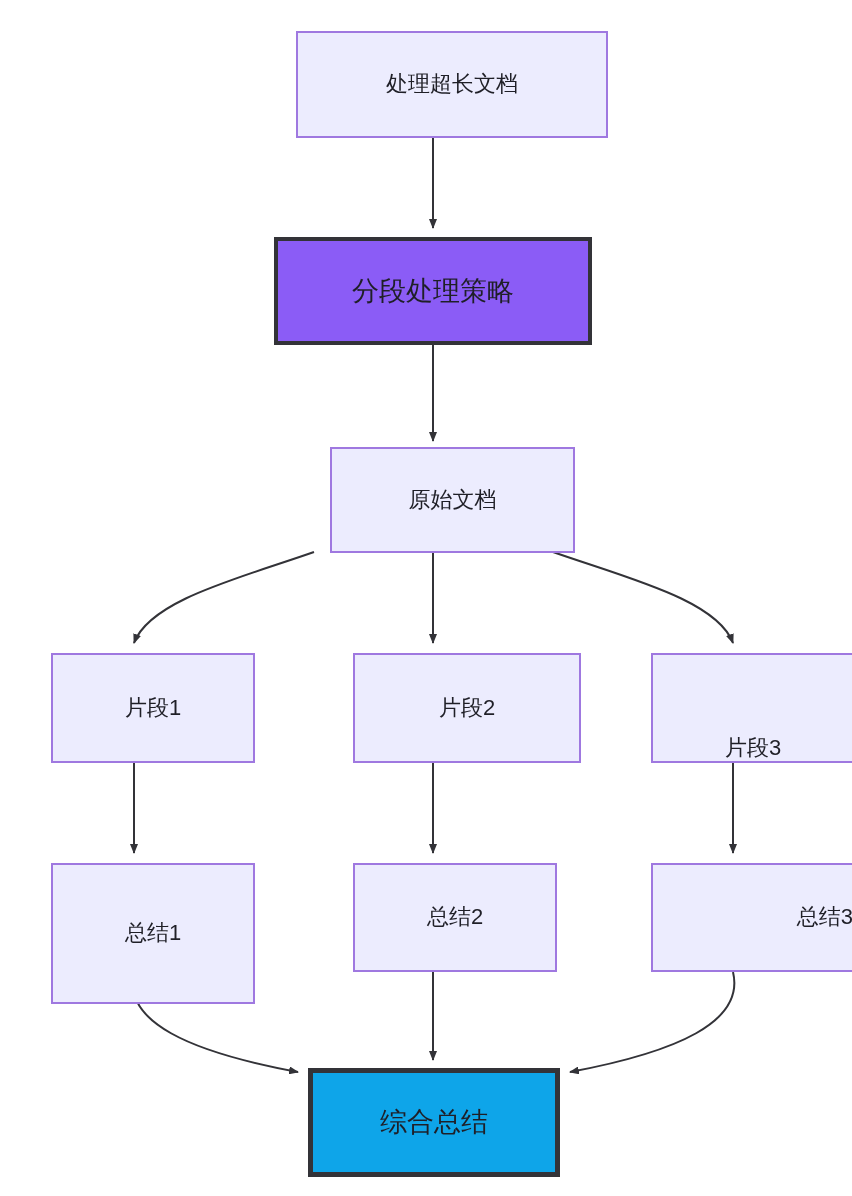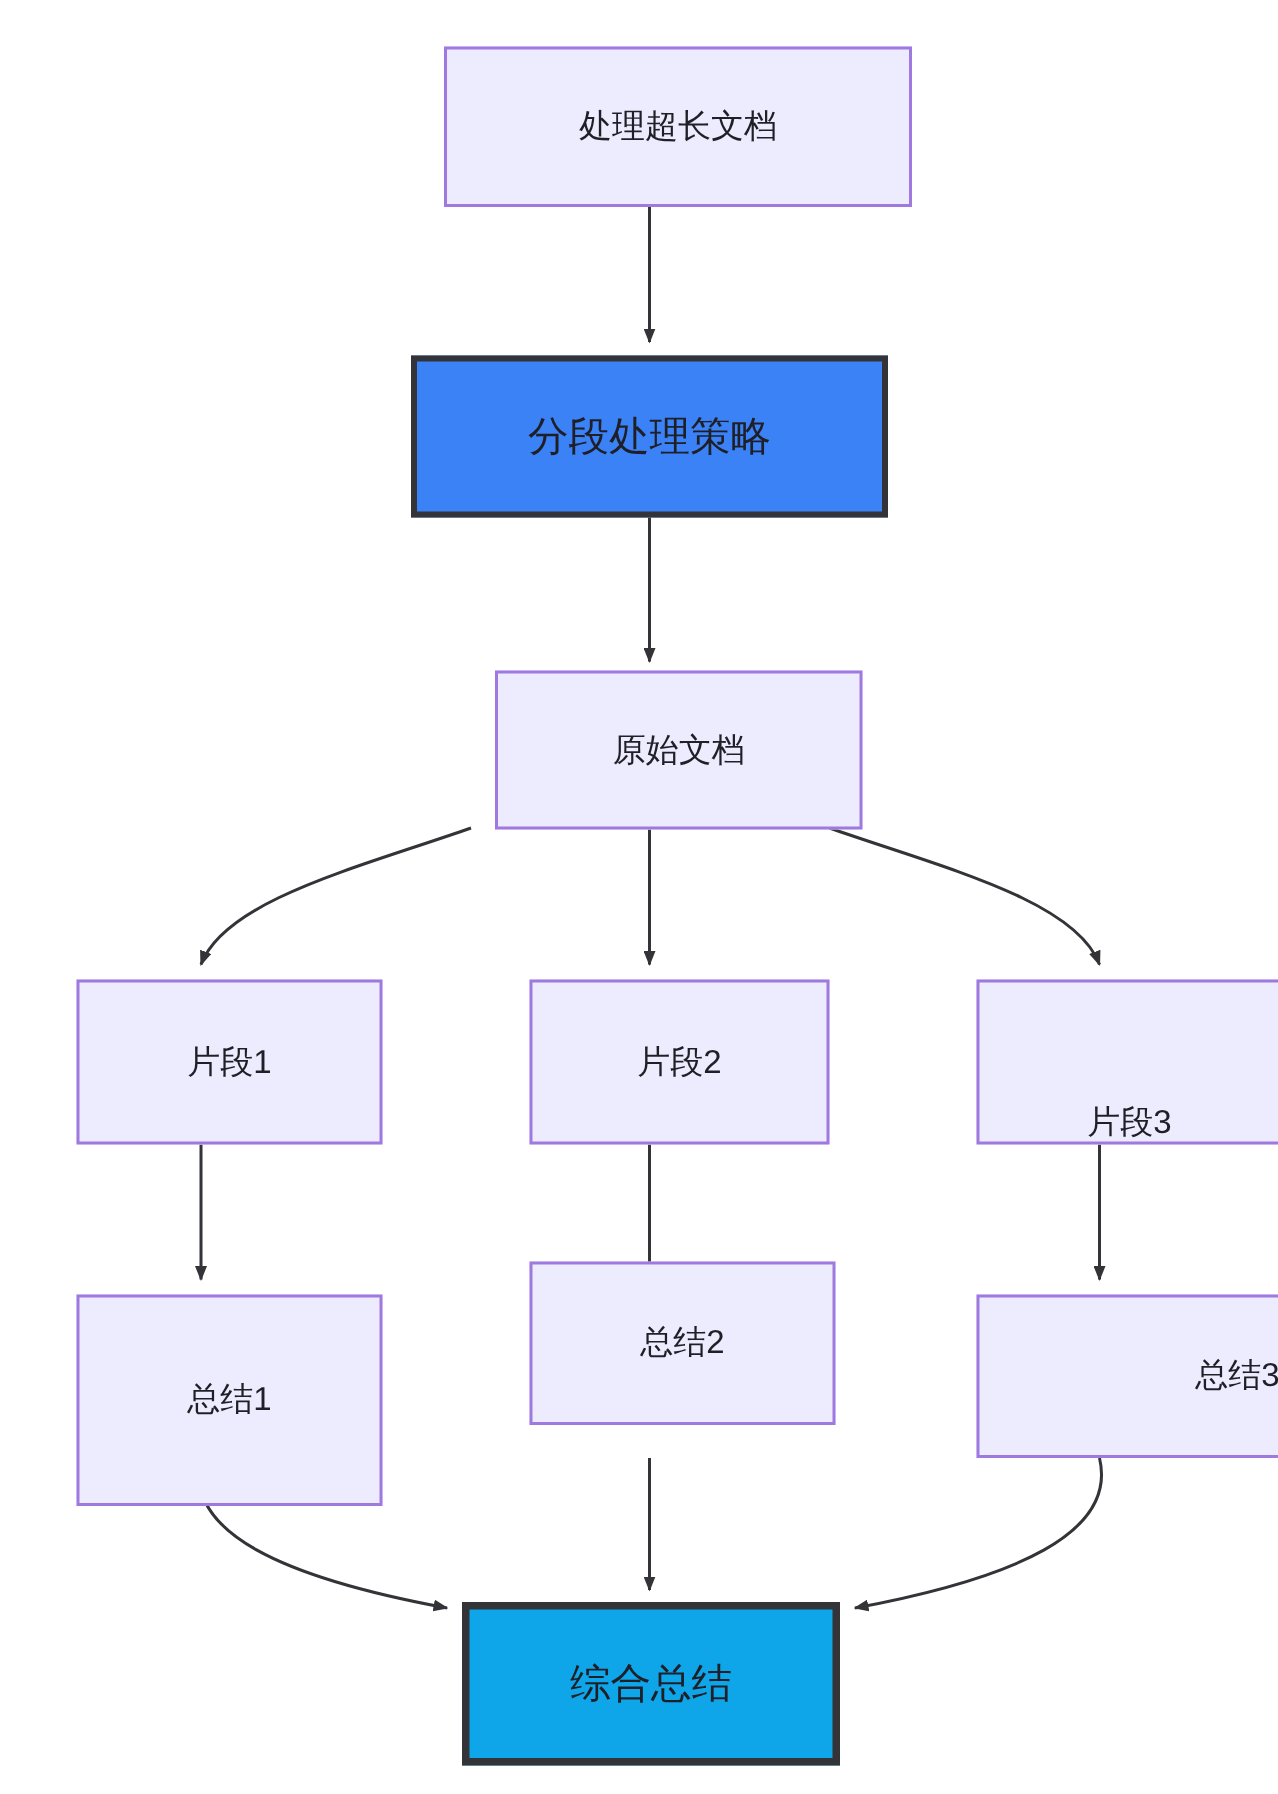--- a/index.html
+++ b/index.html
@@ -32,21 +32,21 @@
     color: #1f1f27;
     user-select: none;
   }
   .node-normal {
     background: #ececfe;
     border: 2px solid #9f78e0;
     font-size: 22px;
     margin-left: 19px;
   }
   .node-strong {
-    background: #3b82f6;
+    background: #8b5cf6;
     border: 4px solid #333338;
     font-size: 27px;
   }
   .node-final {
     background: #0ea5e9;
     border: 5px solid #333338;
     font-size: 27px;
   }
   .edges {
     position: absolute;
@@ -101,33 +101,33 @@
   </div>
 
   <div class="node node-normal" style="left:311px; top:447px; width:245px; height:106px;">
     <span>原始文档</span>
   </div>
 
   <div class="node node-normal" style="left:32px; top:653px; width:204px; height:110px;">
     <span>片段1</span>
   </div>
 
-  <div class="node node-normal" style="left:334px; top:653px; width:200px; height:110px;">
+  <div class="node node-normal" style="left:334px; top:653px; width:228px; height:110px;">
     <span>片段2</span>
   </div>
 
   <div class="node node-normal" style="left:632px; top:653px; width:204px; height:110px;align-items:flex-end;">
     <span>片段3</span>
   </div>
 
   <div class="node node-normal" style="left:32px; top:863px; width:204px; height:141px;">
     <span>总结1</span>
   </div>
 
-  <div class="node node-normal" style="left:334px; top:841px; width:204px; height:109px;text-align:right;">
+  <div class="node node-normal" style="left:334px; top:863px; width:204px; height:109px;text-align:right;">
     <span>总结2</span>
   </div>
 
   <div class="node node-normal" style="left:632px; top:863px; width:204px; height:109px;justify-content:flex-end;">
     <span>总结3</span>
   </div>
 
   <div class="node node-final" style="left:308px; top:1068px; width:252px; height:109px;">
     <span>综合总结</span>
   </div>

